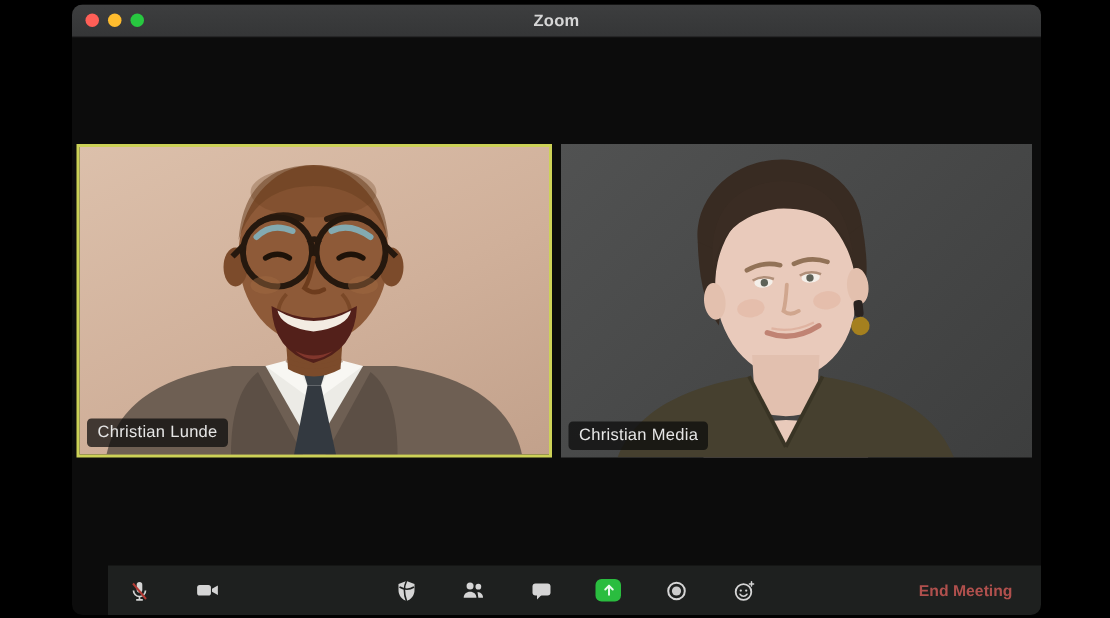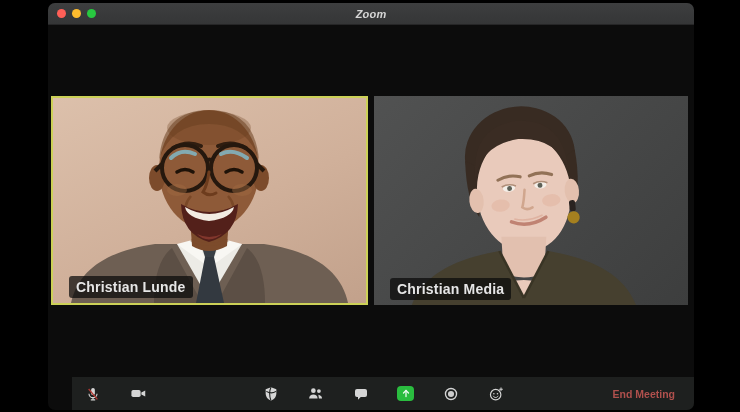--- a/index.html
+++ b/index.html
@@ -9,21 +9,21 @@
   }
   .window{
     position:absolute;left:48px;top:3px;width:646px;height:407px;
     background:#0c0c0c;border-radius:7px;overflow:hidden;
   }
   
   .titlebar{
     position:absolute;top:0;left:0;right:0;height:21px;
     background:linear-gradient(#3d3e3f,#353637);
     border-bottom:1px solid #262627;
-    display:flex;align-items:center;justify-content:center;font-style:italic;
+    display:flex;align-items:center;justify-content:center;
   }
   .traffic{position:absolute;left:9px;top:0;height:100%;display:flex;align-items:center;gap:6px;}
   .light{width:9px;height:9px;border-radius:50%;}
   .light.red{background:#ff5f57;}
   .light.yellow{background:#febc2e;}
   .light.green{background:#28c840;}
   .title{color:#d6d6d6;font-size:11px;font-weight:bold;letter-spacing:.2px;}
   
   .video-area{position:absolute;top:22px;left:0;right:0;bottom:33px;background:#0c0c0c;}
   .tile{
@@ -33,25 +33,24 @@
     left:3px;width:317px;
     background:linear-gradient(155deg,#dcc0ab 0%,#d0b09a 55%,#c2a18b 100%);
     border:2px solid #ccd157;
   }
   .tile.right{
     left:326px;width:314px;
     background:linear-gradient(135deg,#515252 0%,#454646 60%,#3d3e3e 100%);
   }
   .tile svg{display:block;width:100%;height:100%;}
   .name-tag{
-    position:absolute;left:16px;bottom:5px;
+    position:absolute;left:5px;bottom:5px;
     background:rgba(10,10,10,.72);color:#e6e6e6;
-    font-size:14px;line-height:1;padding:4px 7px;border-radius:3px;
+    font-size:11px;line-height:1;padding:4px 7px;border-radius:3px;
     letter-spacing:.2px;
-    font-weight:bold;
   }
   
   .toolbar{
     position:absolute;left:0;right:0;bottom:0;height:33px;
     background:#1e201f;display:flex;align-items:center;margin-left:24px;
   }
   .tb-btn{
     background:none;border:none;padding:0;margin:0;cursor:pointer;
     display:flex;align-items:center;justify-content:center;width:17px;height:17px;
   }

